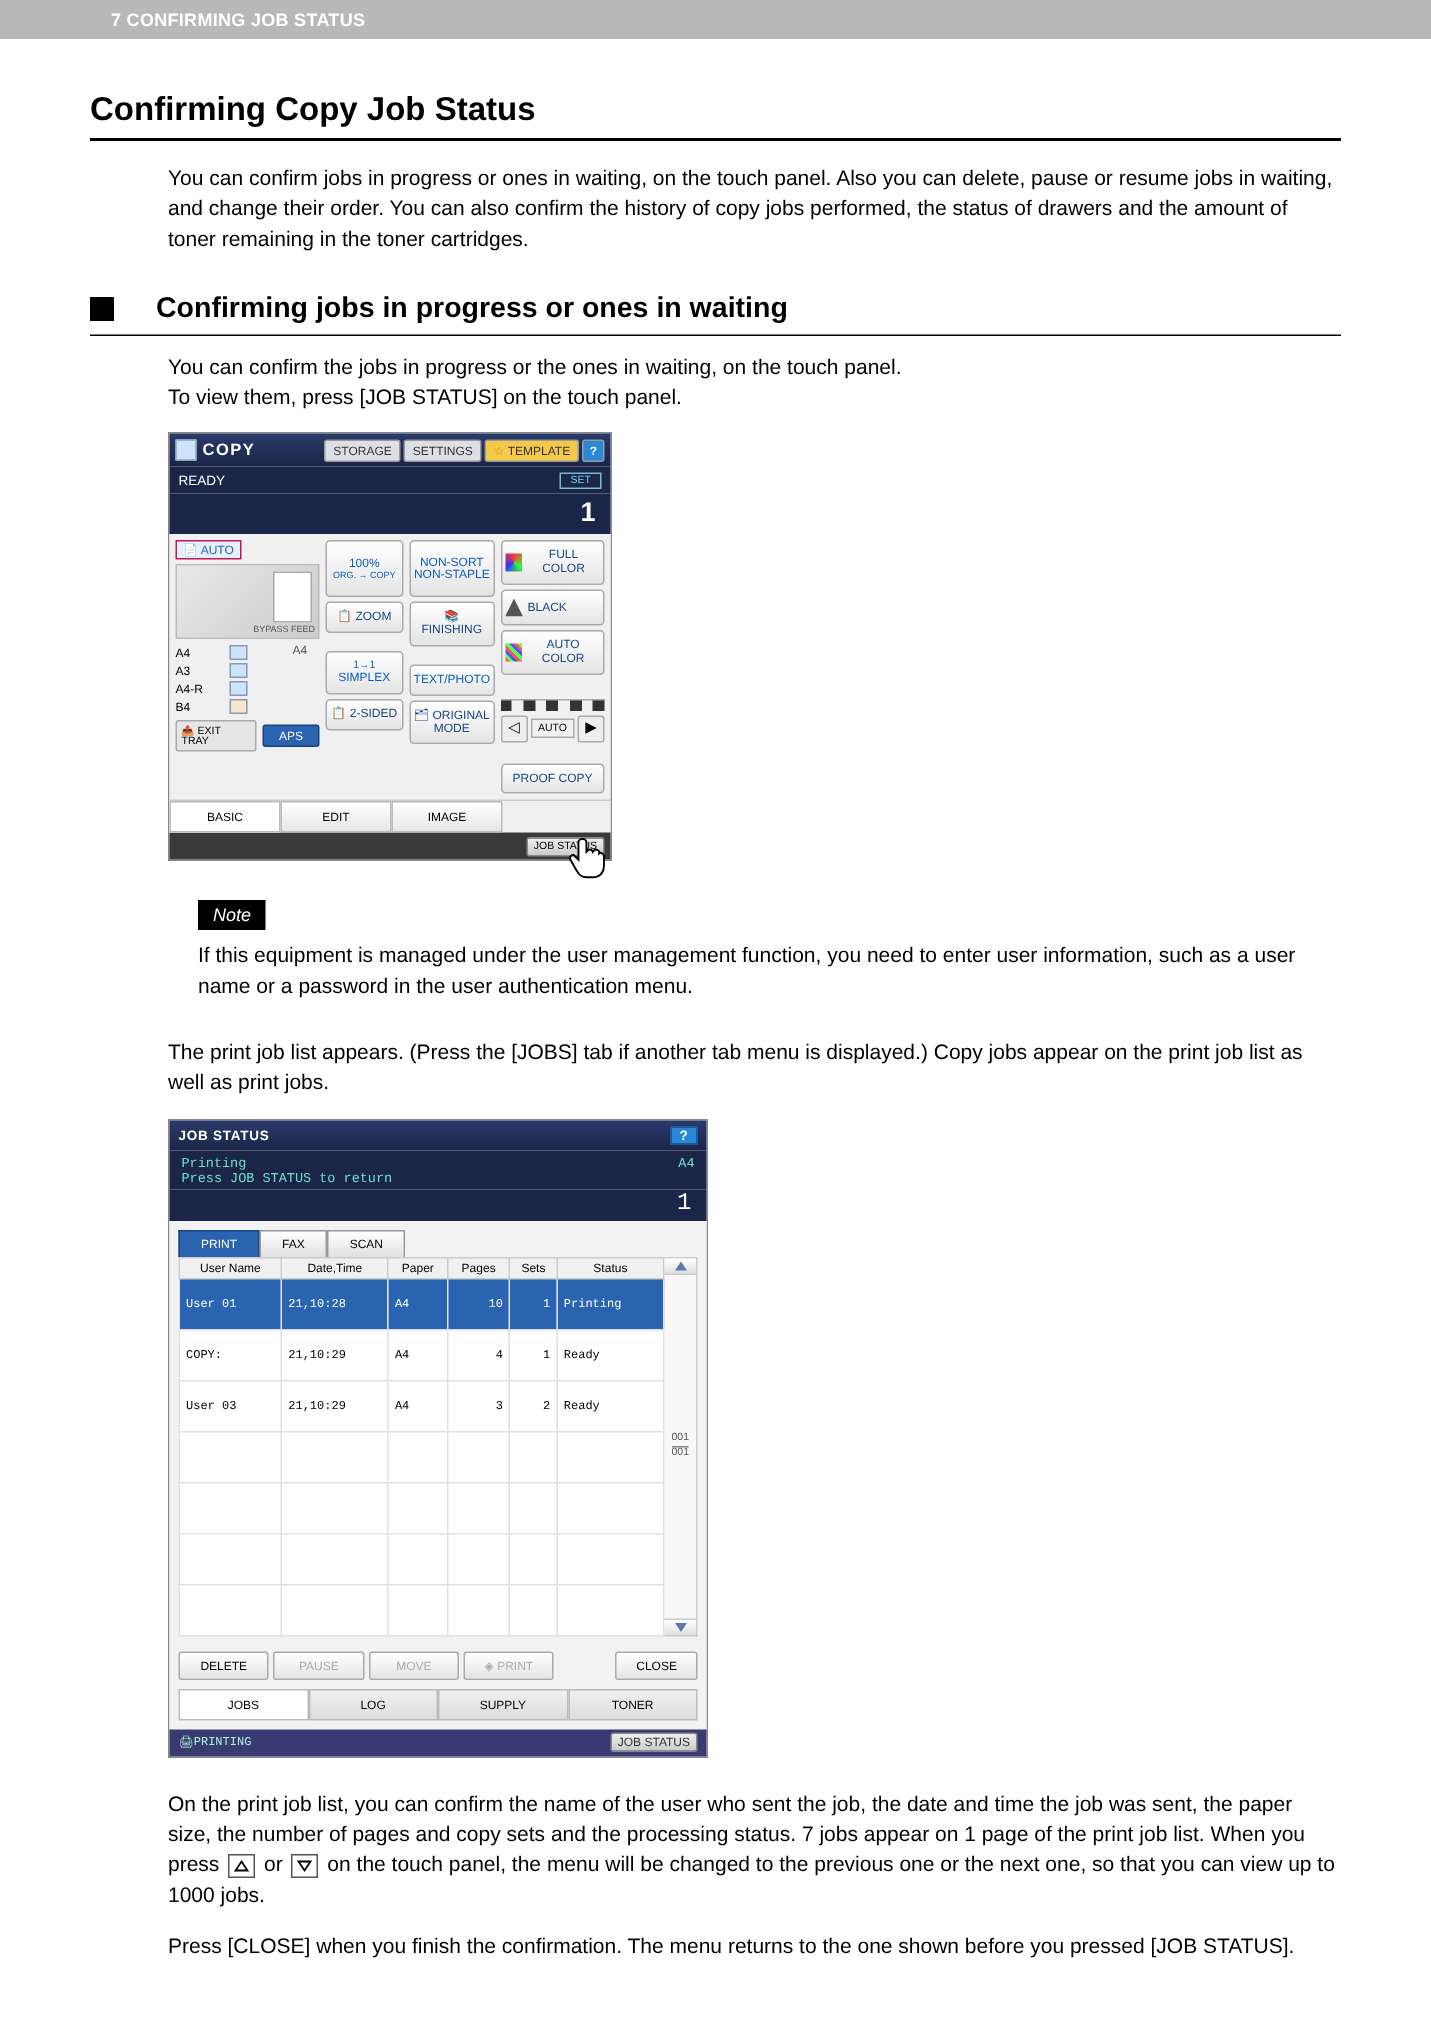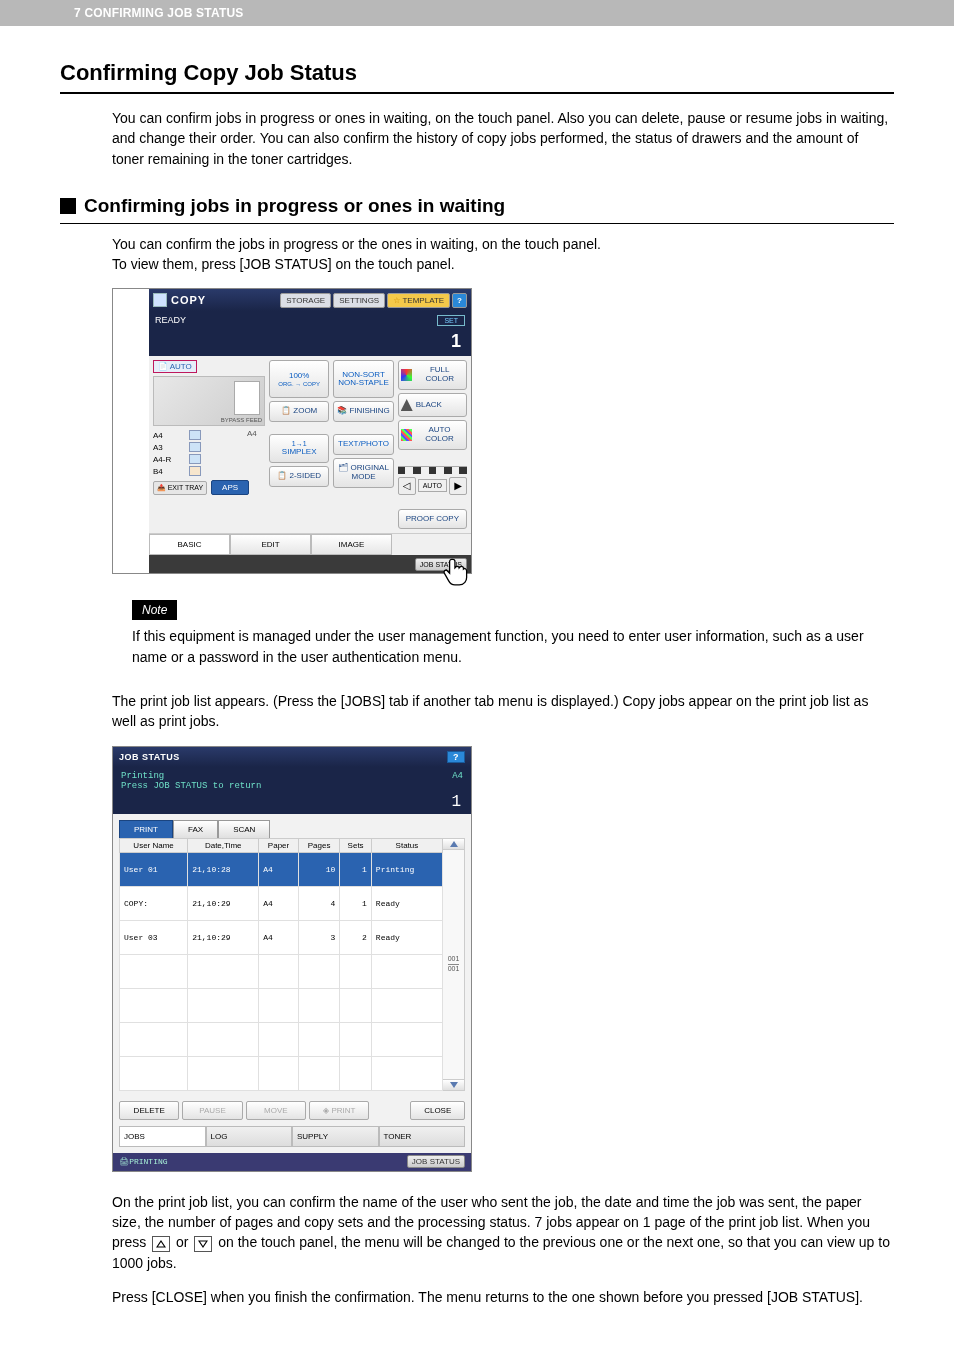--- a/index.html
+++ b/index.html
@@ -4,29 +4,29 @@
 <style>
   * { box-sizing: border-box; margin: 0; padding: 0; }
   body { font-family: Arial, Helvetica, sans-serif; font-size: 14px; color: #000; background: #fff; width: 954px; }
   .header-bar { background: #b8b8b8; color: #fff; font-weight: bold; font-size: 12px; padding: 6px 0 6px 74px; letter-spacing: 0.2px; }
   .page { padding: 34px 60px 20px 60px; }
   h1 { font-size: 22px; font-weight: bold; margin-bottom: 6px; }
   .hr1 { border: none; border-top: 2px solid #000; margin-bottom: 14px; }
   .intro { margin-left: 52px; line-height: 1.45; margin-bottom: 26px; font-size: 14px; }
   .sub-h-row { display: flex; align-items: center; margin-bottom: 6px; }
   .square-bullet { width: 16px; height: 16px; background: #000; margin-right: 8px; flex-shrink: 0; }
-  h2 { font-size: 19px; font-weight: bold; }
+  h2 { font-size: 19px; font-weight: bold; margin-left: 20px; }
   .hr2 { border: none; border-top: 1px solid #000; margin-bottom: 10px; }
   .body-text { margin-left: 52px; line-height: 1.45; font-size: 14px; margin-bottom: 10px; }
   .note-label { display: inline-block; background: #000; color: #fff; font-size: 12px; padding: 3px 10px; margin-left: 72px; margin-top: 20px; margin-bottom: 6px; font-style: italic; }
 
   .panel-wrap { margin-left: 52px; margin-top: 14px; margin-bottom: 6px; }
 
   
-  .copy-panel { width: 360px; position: relative; border: 1px solid #888; font-size: 9px; padding-left: 36px; }
+  .copy-panel { width: 296px; position: relative; border: 1px solid #888; font-size: 9px; }
   .cp-top { background: linear-gradient(#2a3a6a,#1a2548); color: #fff; display: flex; align-items: center; height: 22px; padding: 0 4px; }
   .cp-top .icon-page { width: 14px; height: 14px; background: #cfe3ff; margin-right: 4px; border: 1px solid #9bb; }
   .cp-title { font-weight: bold; font-size: 11px; letter-spacing: 1px;}
   .cp-top .spacer { flex: 1; }
   .cp-top .mbtn { background: #dcdfe6; color: #333; font-size: 8px; padding: 2px 5px; border: 1px solid #999; border-radius: 2px; margin-left: 2px; }
   .cp-top .mbtn.temp { background: #f4c94a; }
   .cp-top .mbtn.q { background: #2a88d8; color: #fff; padding: 2px 4px; font-weight: bold;}
   .cp-ready { background: #1a2548; color: #fff; height: 18px; display: flex; align-items: center; padding: 0 6px; font-size: 9px;}
   .cp-ready .set { margin-left: auto; background: #1a2548; border: 1px solid #7bc; color: #7cf; font-size: 7px; padding: 1px 6px;}
   .cp-count { background: #1a2548; color: #fff; text-align: right; padding: 2px 10px 4px; font-size: 18px; font-weight: bold;}
@@ -87,21 +87,21 @@
   .jp-scroll{display:flex;}
   .jp-scroll-tbl{flex:1;}
   .jp-scroll-side{width:22px; display:flex; flex-direction:column; border:1px solid #ccc; border-left:none;}
   .jp-sbtn{flex:0; height:28px; background:linear-gradient(#fff,#e0e0e0); border-bottom:1px solid #ccc; display:flex; align-items:center; justify-content:center; font-size:11px;}
   .jp-sfill{flex:1; background:#f8f8f8; display:flex; flex-direction:column; align-items:center; justify-content:center; font-size:7px; color:#555; line-height:1.2;}
   .jp-sfill .frac{border-top:1px solid #888;}
   .jp-actions{display:flex; gap:3px; margin-top:10px;}
   .jp-act{background:linear-gradient(#fff,#e4e4e4); border:1px solid #aaa; border-radius:2px; font-size:8px; padding:4px 0; flex:1; text-align:center;}
   .jp-act.dis{color:#aaa;}
   .jp-btabs{display:flex; margin-top:6px;}
-  .jp-btab{flex:1; font-size:8px; padding:5px 4px; border:1px solid #bbb; background:linear-gradient(#f0f0f0,#ddd);}
+  .jp-btab{flex:1; text-align:center; font-size:8px; padding:5px 4px; border:1px solid #bbb; background:linear-gradient(#f0f0f0,#ddd);}
   .jp-btab.act{background:#fff;}
   .jp-footer{background:#3a3a72; color:#a8f0d8; display:flex; align-items:center; height:18px; padding:0 6px; font-family:'Courier New',monospace; font-size:8px;}
   .jp-footer .r{margin-left:auto; background:linear-gradient(#eee,#ccc); color:#333; padding:1px 4px; border:1px solid #888; border-radius:2px; font-family:Arial;}
 
   .inline-key{display:inline-flex; width:18px; height:16px; border:1px solid #555; background:#fff; align-items:center; justify-content:center; vertical-align:middle; margin:0 2px;}
   .inline-key svg{width:10px;height:10px;}
   
 </style>
 </head>
 <body>

